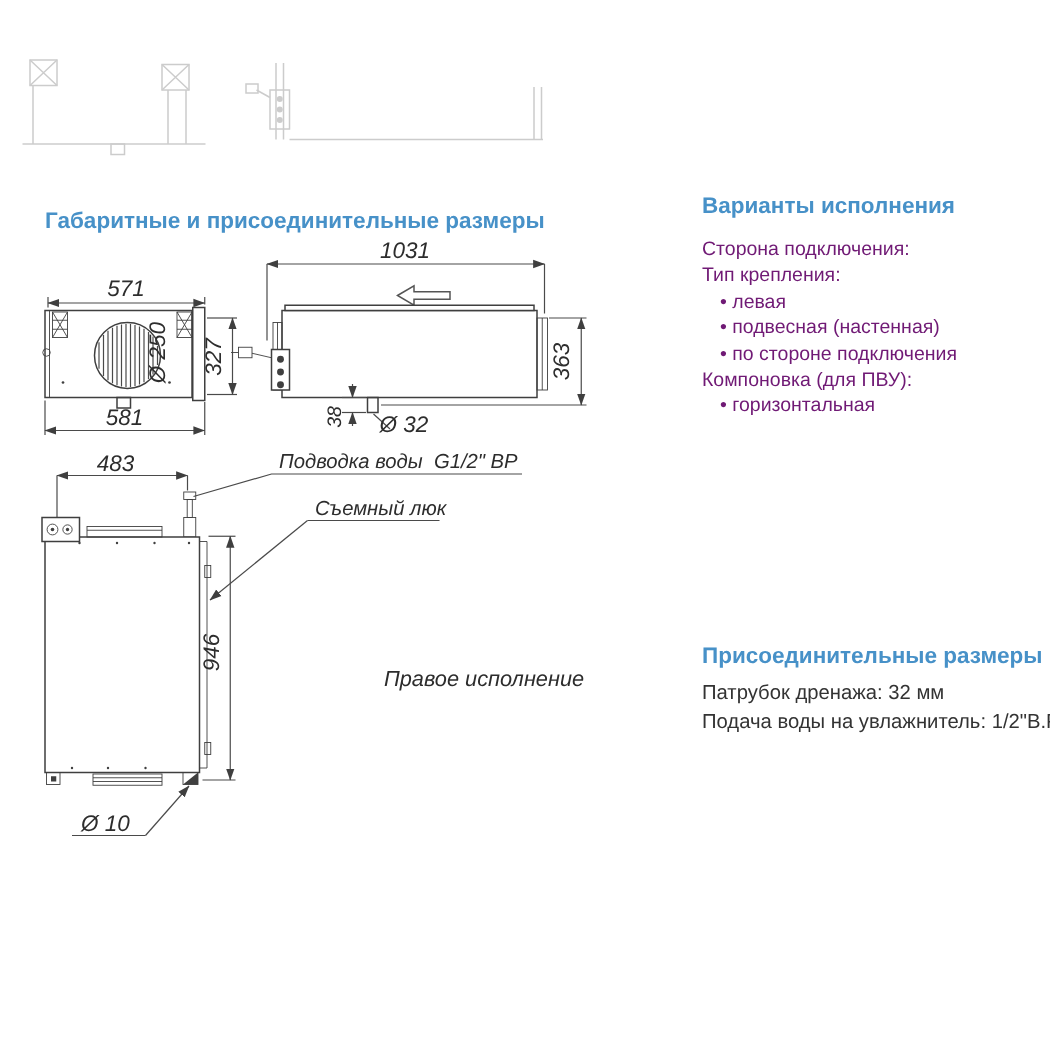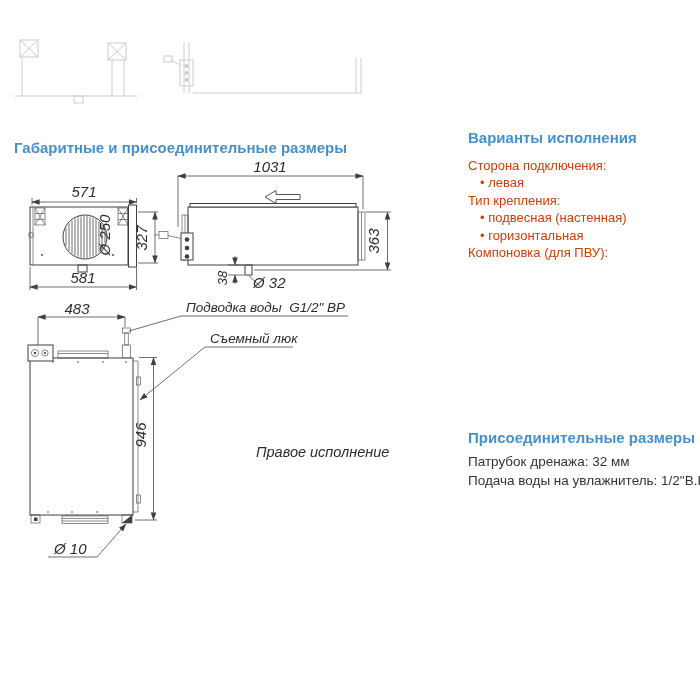--- a/index.html
+++ b/index.html
@@ -1,19 +1,19 @@
 <!DOCTYPE html>
 <html><head>
 <meta charset="utf-8">
 <style>
   html,body{margin:0;padding:0}
   body{width:700px;height:700px;background:#fff;position:relative;overflow:hidden;
        font-family:"Liberation Sans",sans-serif;color:#333}
   .sec-title{position:absolute;font-weight:bold;font-size:15px;color:#4791c8;white-space:nowrap}
-  .txtcol{position:absolute;font-size:13px;color:#c2410c;line-height:17.4px;white-space:nowrap}
+  .txtcol{position:absolute;font-size:13px;color:#701a75;line-height:17.4px;white-space:nowrap}
   .vline{padding-left:0}
   .vline.indent{padding-left:12px}
   .vline.indent::before{content:"• "}
   .conn-lines{position:absolute;font-size:13.5px;color:#333;line-height:19px;white-space:nowrap}
   svg{position:absolute}
   .ln{stroke:#3f3f3f;stroke-width:1;fill:none}
   .ln2{stroke:#3f3f3f;stroke-width:.6;fill:none}
   .fw{fill:#fff;stroke:#3f3f3f;stroke-width:1}
   .dim{stroke:#4a4a4a;stroke-width:.8;fill:none}
   .dimtext{font-family:"Liberation Sans",sans-serif;font-style:italic;font-size:15px;fill:#2d2d2d}
@@ -44,30 +44,31 @@
     <circle class="fadefill" cx="186.5" cy="66" r="2"></circle>
     <circle class="fadefill" cx="186.5" cy="73" r="2"></circle>
     <circle class="fadefill" cx="186.5" cy="80" r="2"></circle>
     <line class="fade" x1="180" y1="65" x2="171" y2="60"></line>
     <rect class="fade" x="164" y="56" width="8" height="6"></rect>
     <line class="fade" x1="193" y1="93" x2="362" y2="93"></line>
     <path class="fade" d="M356,58 L356,93 M361,58 L361,93"></path>
   </g>
 </svg>
 
-<div class="sec-title" style="left:14px;top:139px">Габаритные и присоединительные размеры</div>
+<div class="sec-title" style="left:30px;top:139px">Габаритные и присоединительные размеры</div>
 <div class="sec-title" style="left:468px;top:129px">Варианты исполнения</div>
 
 <div class="txtcol" style="left:468px;top:157px">
     <div class="vline">Сторона подключения:</div>
+    <div class="vline">Тип крепления:</div>
     <div class="vline indent">левая</div>
-    <div class="vline">Тип крепления:</div>
     <div class="vline indent">подвесная (настенная)</div>
+    <div class="vline indent">по стороне подключения</div>
+    <div class="vline">Компоновка (для ПВУ):</div>
     <div class="vline indent">горизонтальная</div>
-    <div class="vline">Компоновка (для ПВУ):</div>
   </div>
 
 <div class="sec-title" style="left:468px;top:429px">Присоединительные размеры</div>
 <div class="conn-lines" style="left:468px;top:452px">
   <div>Патрубок дренажа: 32 мм</div>
   <div>Подача воды на увлажнитель: 1/2"В.Р</div>
 </div>
 
 <svg style="left:0;top:135px" width="700" height="445" viewBox="0 0 700 445">
   <defs>

